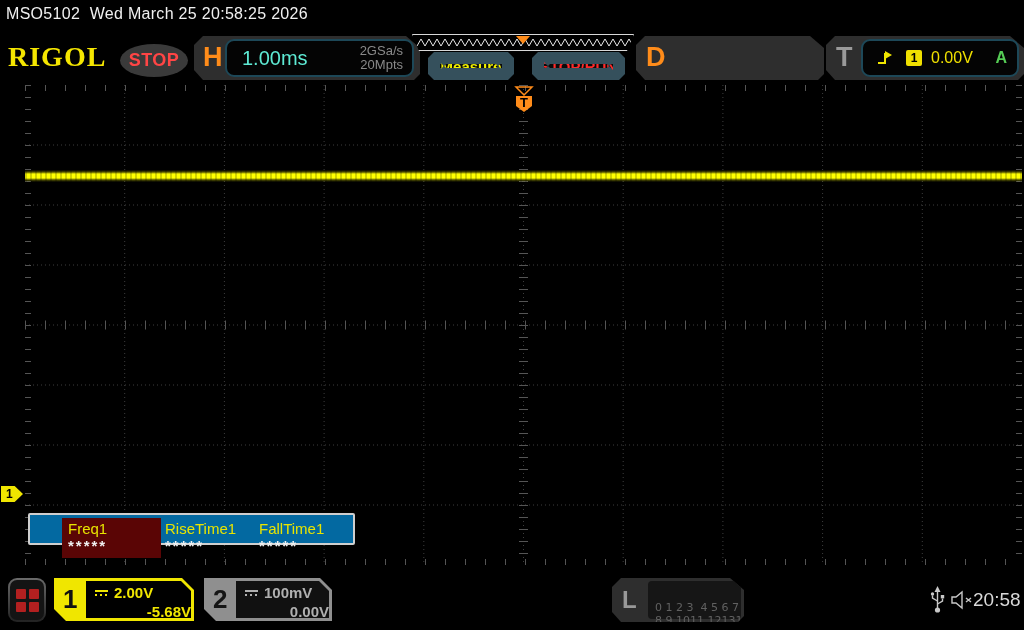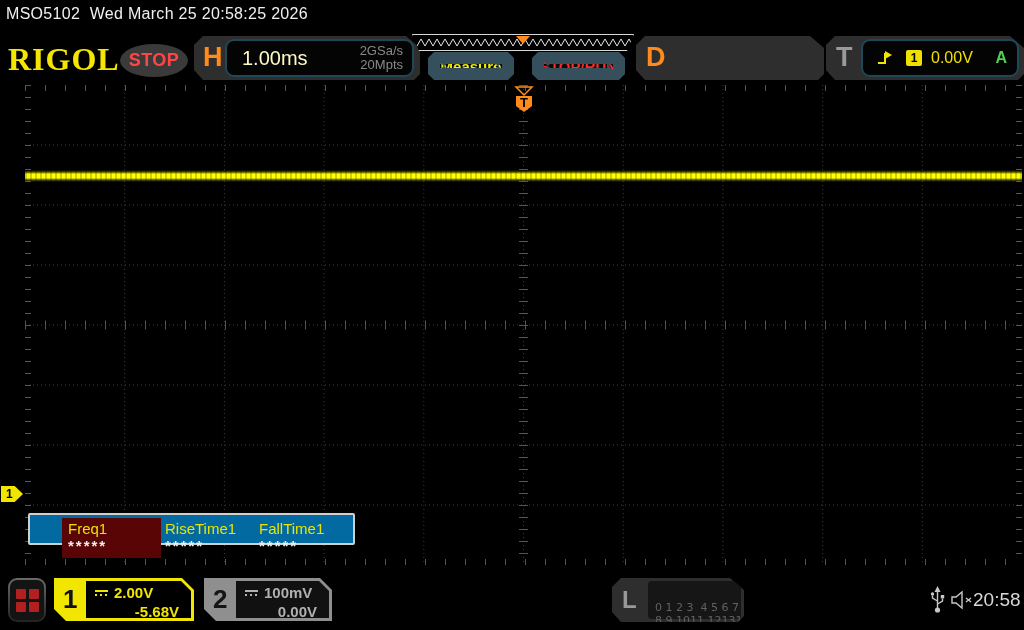--- a/index.html
+++ b/index.html
@@ -2,21 +2,21 @@
 <html><head>
 <meta charset="utf-8">
 <style>
   *{box-sizing:border-box;margin:0;padding:0}
   html,body{width:1024px;height:630px;background:#000;overflow:hidden}
   body{position:relative;font-family:"Liberation Sans",sans-serif;color:#ddd}
   .abs{position:absolute}
   .cham{clip-path:polygon(9px 0,calc(100% - 14px) 0,100% 12px,100% calc(100% - 6px),calc(100% - 6px) 100%,9px 100%,0 calc(100% - 10px),0 9px)}
   .cham-s{clip-path:polygon(6px 0,calc(100% - 6px) 0,100% 6px,100% calc(100% - 6px),calc(100% - 6px) 100%,6px 100%,0 calc(100% - 6px),0 6px)}
   .titlebar{top:5px;left:6px;font-size:16px;color:#f0f0f0;letter-spacing:.3px}
-  .brand{left:8px;top:41px;font-family:"Liberation Serif",serif;font-weight:bold;font-size:32px;color:#f5e600;letter-spacing:1px}
+  .brand{left:8px;top:41px;font-family:"Liberation Serif",serif;font-weight:bold;font-size:28px;color:#f5e600;letter-spacing:1px}
   .runstate{left:120px;top:44px;width:68px;height:33px;background:#3a3a3a;border-radius:50%;
     display:flex;align-items:center;justify-content:center;color:#ff4545;font-weight:bold;font-size:18px;letter-spacing:.5px}
   .panel{background:#2e2e2e}
   .panel-letter{font-weight:bold;font-size:27px}
   .inset{background:#040404;border:2px solid #1d4858;border-radius:9px}
   .btn{background:#35505c;padding:12px}
   .btn-in{background:#0b0b0b;width:100%;height:100%;display:flex;align-items:center;justify-content:center;font-weight:bold;font-size:15px}
   .preview{left:412px;top:34px;width:222px;height:17px;background:#000;border:1px solid #d8d8d8;
     clip-path:polygon(0 0,100% 0,calc(100% - 7px) 100%,7px 100%)}
   .ptri{left:103px;top:1px;width:0;height:0;border-left:7px solid transparent;border-right:7px solid transparent;border-top:8px solid #ff8c1a}
@@ -30,21 +30,21 @@
   .meas{left:28px;top:513px;width:327px;height:32px;background:#0369a1;border:2px solid #cfcfcf;border-radius:2px}
   .meas-red{left:32px;top:3px;width:99px;height:40px;background:#5a0505}
   .mlabel{color:#e8e400;font-size:15px;top:5px}
   .mval{color:#f0f0f0;font-size:15px;font-weight:bold;letter-spacing:2px;top:22px}
   .chwidget{top:578px;height:43px}
   .ch-outer{position:absolute;inset:0;clip-path:polygon(0 0,calc(100% - 12px) 0,100% 12px,100% 100%,12px 100%,0 calc(100% - 12px))}
   .ch-num{position:absolute;left:9px;top:6px;font-size:26px;font-weight:bold}
   .ch-box{position:absolute;left:32px;top:3px;right:3px;bottom:3px;background:#000;
     clip-path:polygon(0 0,calc(100% - 10px) 0,100% 10px,100% 100%,0 100%)}
   .ch-r1{display:flex;align-items:center;padding:3px 0 0 9px;font-size:15px;font-weight:bold}
-  .ch-r2{text-align:right;padding-right:12px;font-size:15px;font-weight:bold;margin-top:2px}
+  .ch-r2{text-align:right;padding-right:0;font-size:15px;font-weight:bold;margin-top:2px}
   .dc{display:inline-block;margin-right:6px}
   .dc .b{display:block;width:13px;height:2px;background:currentColor;margin-bottom:2px}
   .dc .d{display:block;width:13px;height:2px;background:repeating-linear-gradient(90deg,currentColor 0 2px,transparent 2px 5px)}
   .menuicon{left:8px;top:578px;width:38px;height:44px;background:linear-gradient(#6a6a6a,#222);padding:2px;
     border-radius:9px}
   .menuicon .in{width:100%;height:100%;background:#141414;border-radius:7px;display:grid;
     grid-template-columns:10px 10px;grid-template-rows:10px 10px;gap:3px;align-content:center;justify-content:center}
   .menuicon .sq{background:#b32020;border-radius:1px}
   .lpanel{left:612px;top:578px;width:132px;height:44px}
   .lnum{font-size:11px;color:#616161;line-height:13px;white-space:pre;padding-left:7px;font-family:"DejaVu Sans",sans-serif}
@@ -56,21 +56,21 @@
 <div class="abs titlebar">
   <span>MSO5102</span>&nbsp;&nbsp;<span>Wed March 25 20:58:25 2026</span>
 </div>
 
 <div class="abs brand">RIGOL</div>
 <div class="abs runstate">STOP</div>
 
 <div class="abs panel cham" style="left:194px;top:36px;width:226px;height:44px">
   <div class="abs panel-letter" style="left:9px;top:6px;color:#ff8c1a">H</div>
   <div class="abs inset" style="left:31px;top:3px;width:189px;height:38px;display:flex;align-items:center">
-    <span style="font-size:20px;color:#fef9c3;margin-left:15px">1.00ms</span>
+    <span style="font-size:20px;color:#5eead4;margin-left:15px">1.00ms</span>
     <span style="margin-left:auto;text-align:right;padding-right:9px;color:#8a8a8a;font-size:13px;line-height:14px">
       <span>2GSa/s</span><br>
       <span>20Mpts</span>
     </span>
   </div>
 </div>
 
 <div class="abs preview">
   <svg width="220" height="15" style="position:absolute;left:0;top:0">
     <polyline points="4,11 8,4 12,11 16,4 20,11 24,4 28,11 32,4 36,11 40,4 44,11 48,4 52,11 56,4 60,11 64,4 68,11 72,4 76,11 80,4 84,11 88,4 92,11 96,4 100,11 104,4 108,11 112,4 116,11 120,4 124,11 128,4 132,11 136,4 140,11 144,4 148,11 152,4 156,11 160,4 164,11 168,4 172,11 176,4 180,11 184,4 188,11 192,4 196,11 200,4 204,11 208,4 212,11 216,4 220,11" fill="none" stroke="#e8e8e8" stroke-width="1"></polyline>

